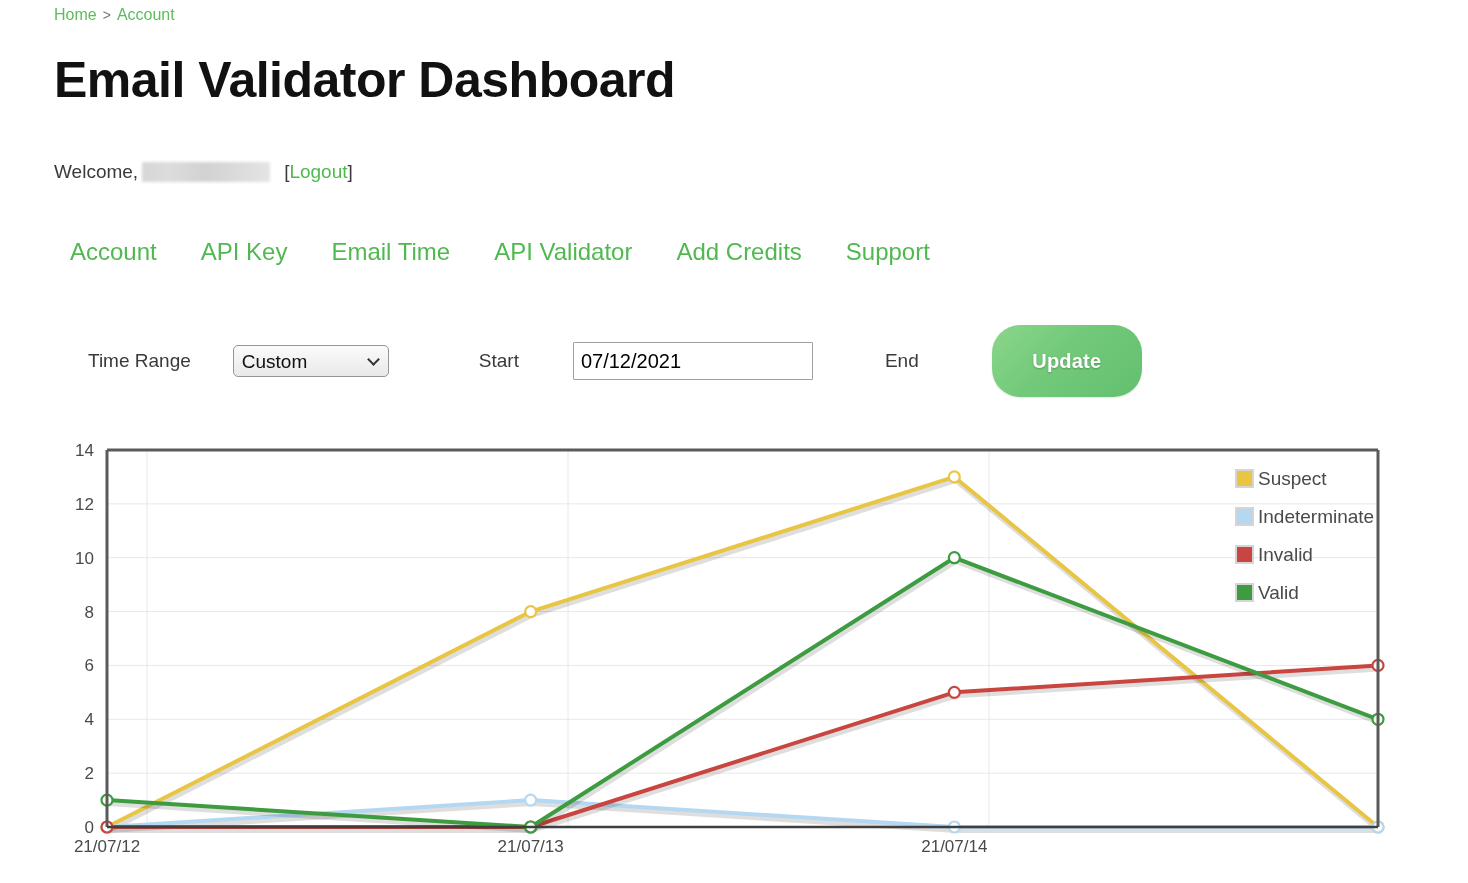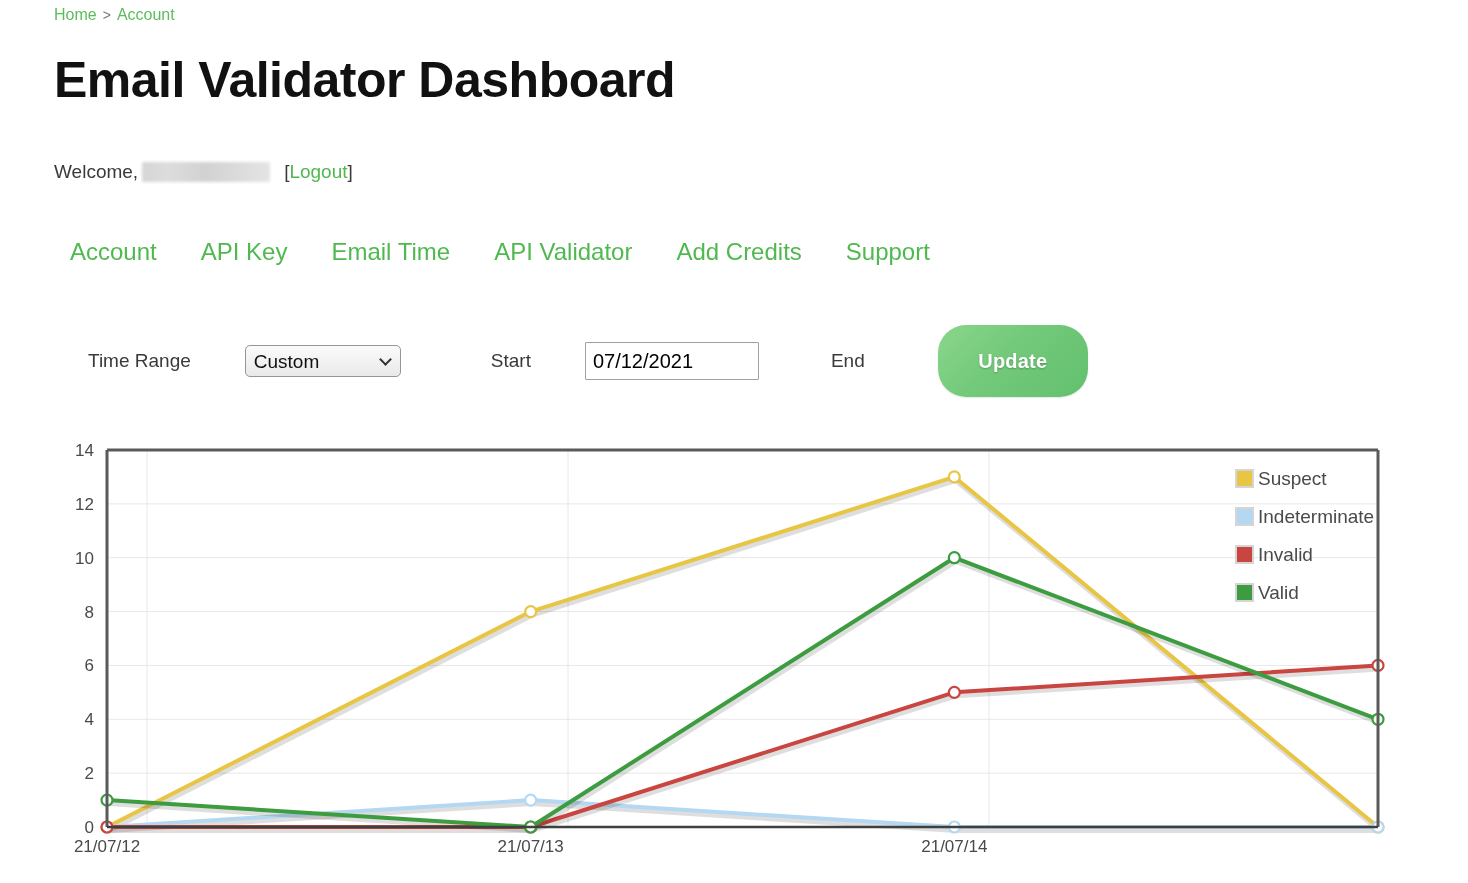--- a/index.html
+++ b/index.html
@@ -102,21 +102,21 @@
     display: flex;
     align-items: center;
     height: 54px;
     white-space: nowrap;
     gap: 42px;
   }
   .controls .lbl {
     font-size: 19px;
     color: #3a3a3a;
   }
-  .sel-wrap { margin-left: 12px; }
+  .sel-wrap { }
   select.timerange {
     appearance: none;
     -webkit-appearance: none;
     font-family: "Liberation Sans", sans-serif;
     font-size: 19px;
     color: #111;
     width: 156px;
     height: 32px;
     padding: 0 28px 0 8px;
     border: 1px solid #969696;
@@ -133,21 +133,21 @@
     margin-top: -6px;
     border-right: 2px solid #333;
     border-bottom: 2px solid #333;
     transform: rotate(45deg);
     pointer-events: none;
   }
   .controls .lbl-start { margin-left: 48px; }
   .controls .lbl-end   { margin-left: 30px; }
   input.datefield {
     margin-left: 12px;
-    width: 174px;
+    width: 240px;
     height: 38px;
     font-family: "Liberation Sans", sans-serif;
     font-size: 20px;
     color: #000;
     padding: 0 7px;
     border: 1px solid #a0a0a0;
     border-radius: 1px;
     background: #fff;
     outline: none;
   }

